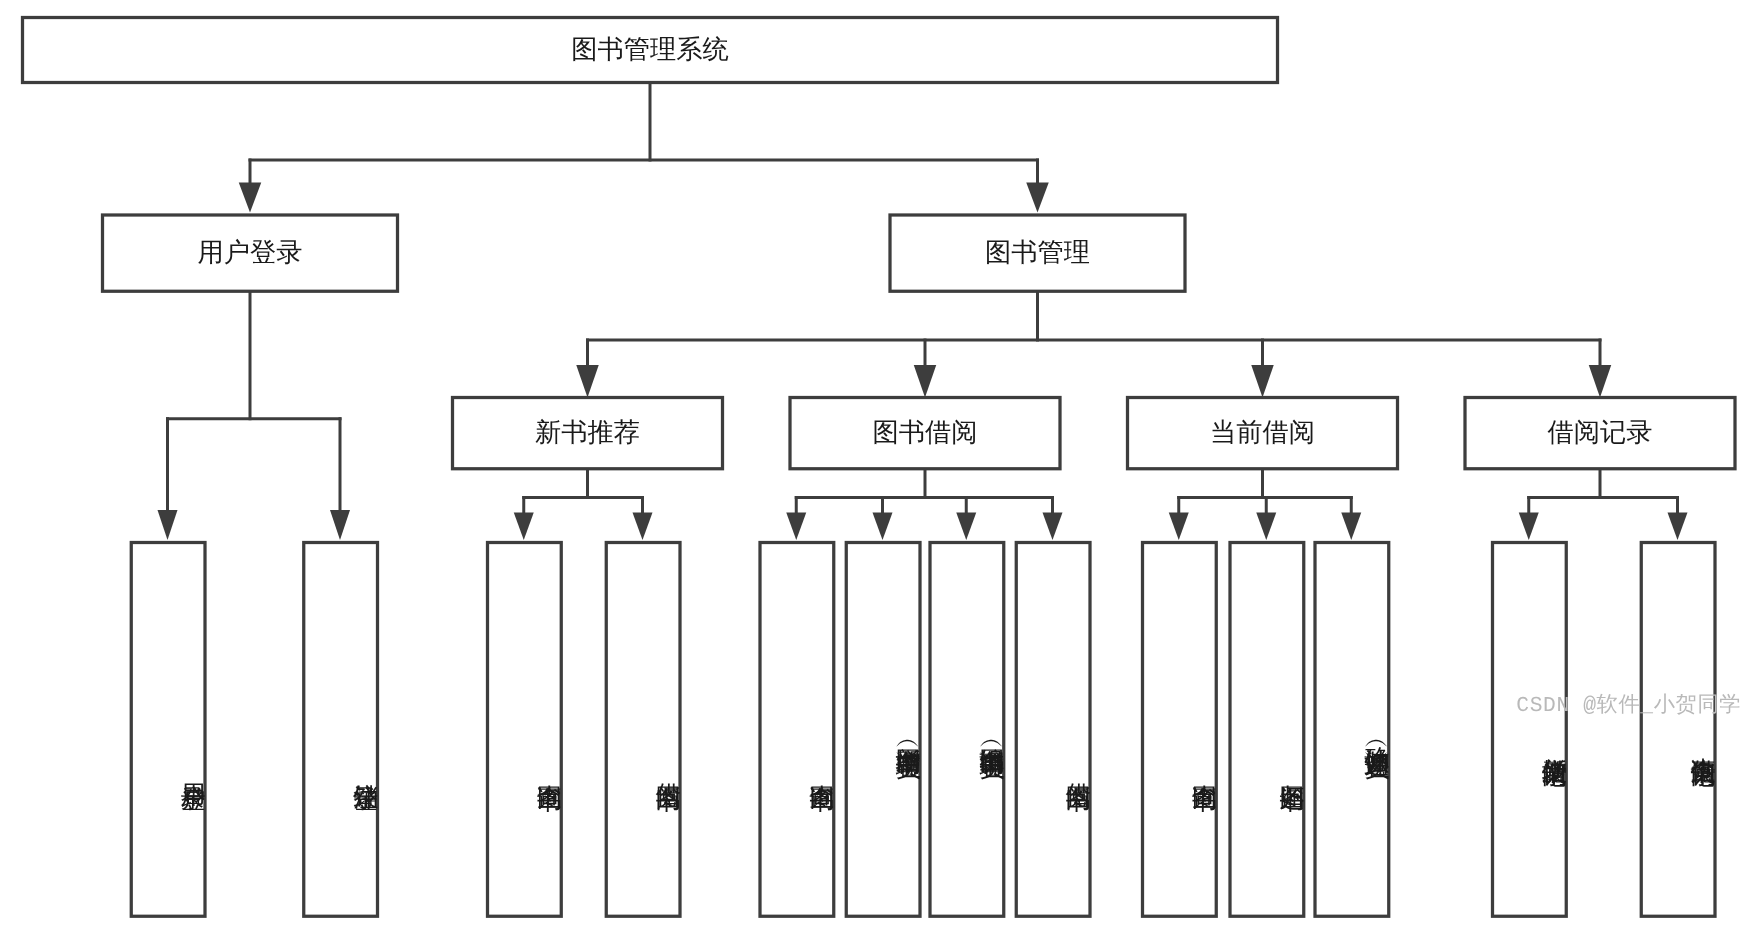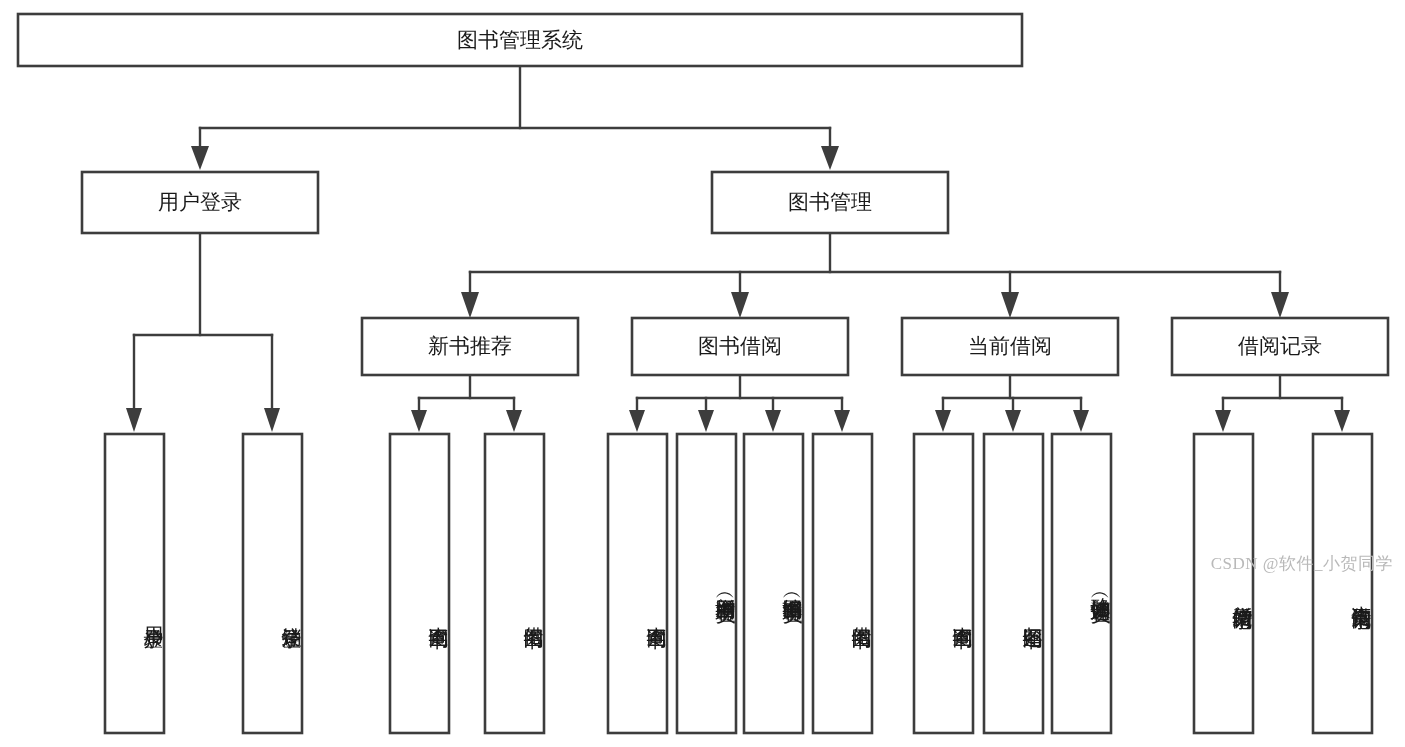--- a/index.html
+++ b/index.html
@@ -61,21 +61,21 @@
     white-space: nowrap;
     display: flex;
     align-items: flex-start;
     justify-content: center;
     pointer-events: none;
   }
   .watermark {
     position: absolute;
     right: 12px;
     bottom: 8px;
-    font-family: Liberation Serif, serif;
+    font-family: Liberation Mono, monospace;
     font-size: 17px;
     color: #b9b9b9;
     letter-spacing: 0.5px;
     white-space: nowrap;
     text-align: right;
   }
 </style>
 </head>
 <body>
 

